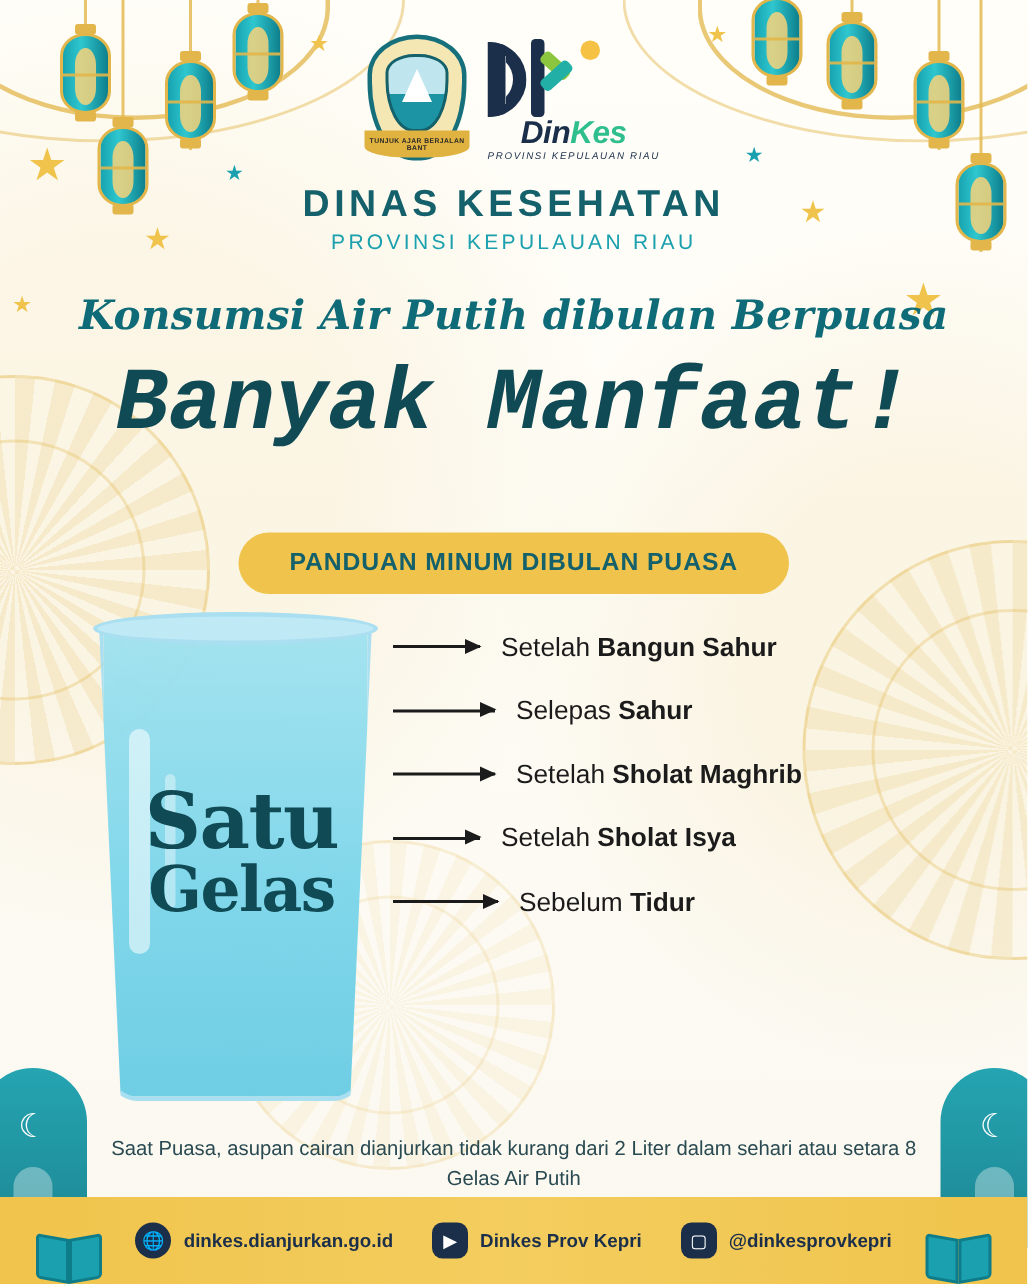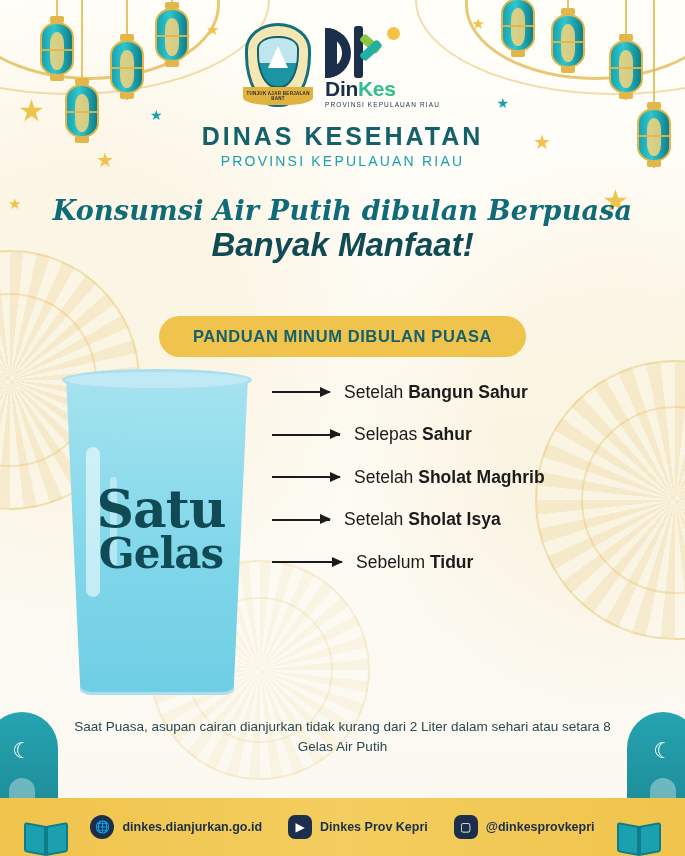--- a/index.html
+++ b/index.html
@@ -140,21 +140,21 @@
     width:0;height:0;border-left:10px solid transparent;border-right:10px solid transparent;
     border-bottom:22px solid #ffffff;
   }
   .crest .ribbon {
     position:absolute; left:-2px; right:-2px; bottom:2px; height:18px;
     background:#e0b23f; border-radius:0 0 40% 40%;
     font-size:4.5px; color:#2a2a2a; letter-spacing:.3px;
     display:flex; align-items:center; justify-content:center;
     font-weight:bold;
   }
-  .dinkes-logo { text-align:left; }
+  .dinkes-logo { text-align:center;font-style:italic; }
   .dinkes-mark {
     display:flex; align-items:flex-end; gap:3px; height:56px;
   }
   .dm-d {
     width:26px;height:50px;
     border:9px solid #1b2f4a; border-left-width:12px;
     border-radius:0 26px 26px 0;
     background:transparent;
   }
   .dm-k {
@@ -181,24 +181,24 @@
 
   
   .title-wrap { position:relative; z-index:5; text-align:center; margin-top:26px; }
   .title1 {
     font-family:"DejaVu Serif", serif;
     font-style:italic; font-weight:bold;
     font-size:27px; color:#0f6b77;
     letter-spacing:.2px;
   }
   .title2 {
-    font-family:Liberation Sans, sans-serif;
+    font-family:Liberation Mono, monospace;
     font-style:italic; font-weight:bold;
-    font-size:33px; color:#0f4a55;
-    margin-top:0;
+    font-size:59px; color:#0f4a55;
+    margin-top:10px;
   }
 
   
   .pill-wrap { position:relative; z-index:5; display:flex; justify-content:center; margin-top:52px; }
   .pill {
     background:#f0c44c; color:#14606b;
     font-size:16.5px; font-weight:bold; letter-spacing:.6px;
     padding:11px 34px; border-radius:22px;
   }
 
@@ -228,21 +228,21 @@
   .glass-text {
     position:absolute; left:0; right:0; top:108px;
     text-align:center;
     font-family:"DejaVu Serif", serif;
     font-weight:bold; color:#0f4a55;
     line-height:.94;
   }
   .glass-text .l1 { font-size:52px; letter-spacing:-1px; }
   .glass-text .l2 { font-size:42px; letter-spacing:-1px; }
 
-  .steps { position:absolute; left:272px; top:0; right:18px; }
+  .steps { position:absolute; left:262px; top:0; right:18px; }
   .step {
     display:flex; align-items:center; height:42.5px;
   }
   .arrow {
     position:relative; height:2px; background:#1b1b1b; margin-right:14px;
     flex:0 0 auto;
   }
   .arrow::after {
     content:""; position:absolute; right:-1px; top:-4.5px;
     border-left:11px solid #1b1b1b;

